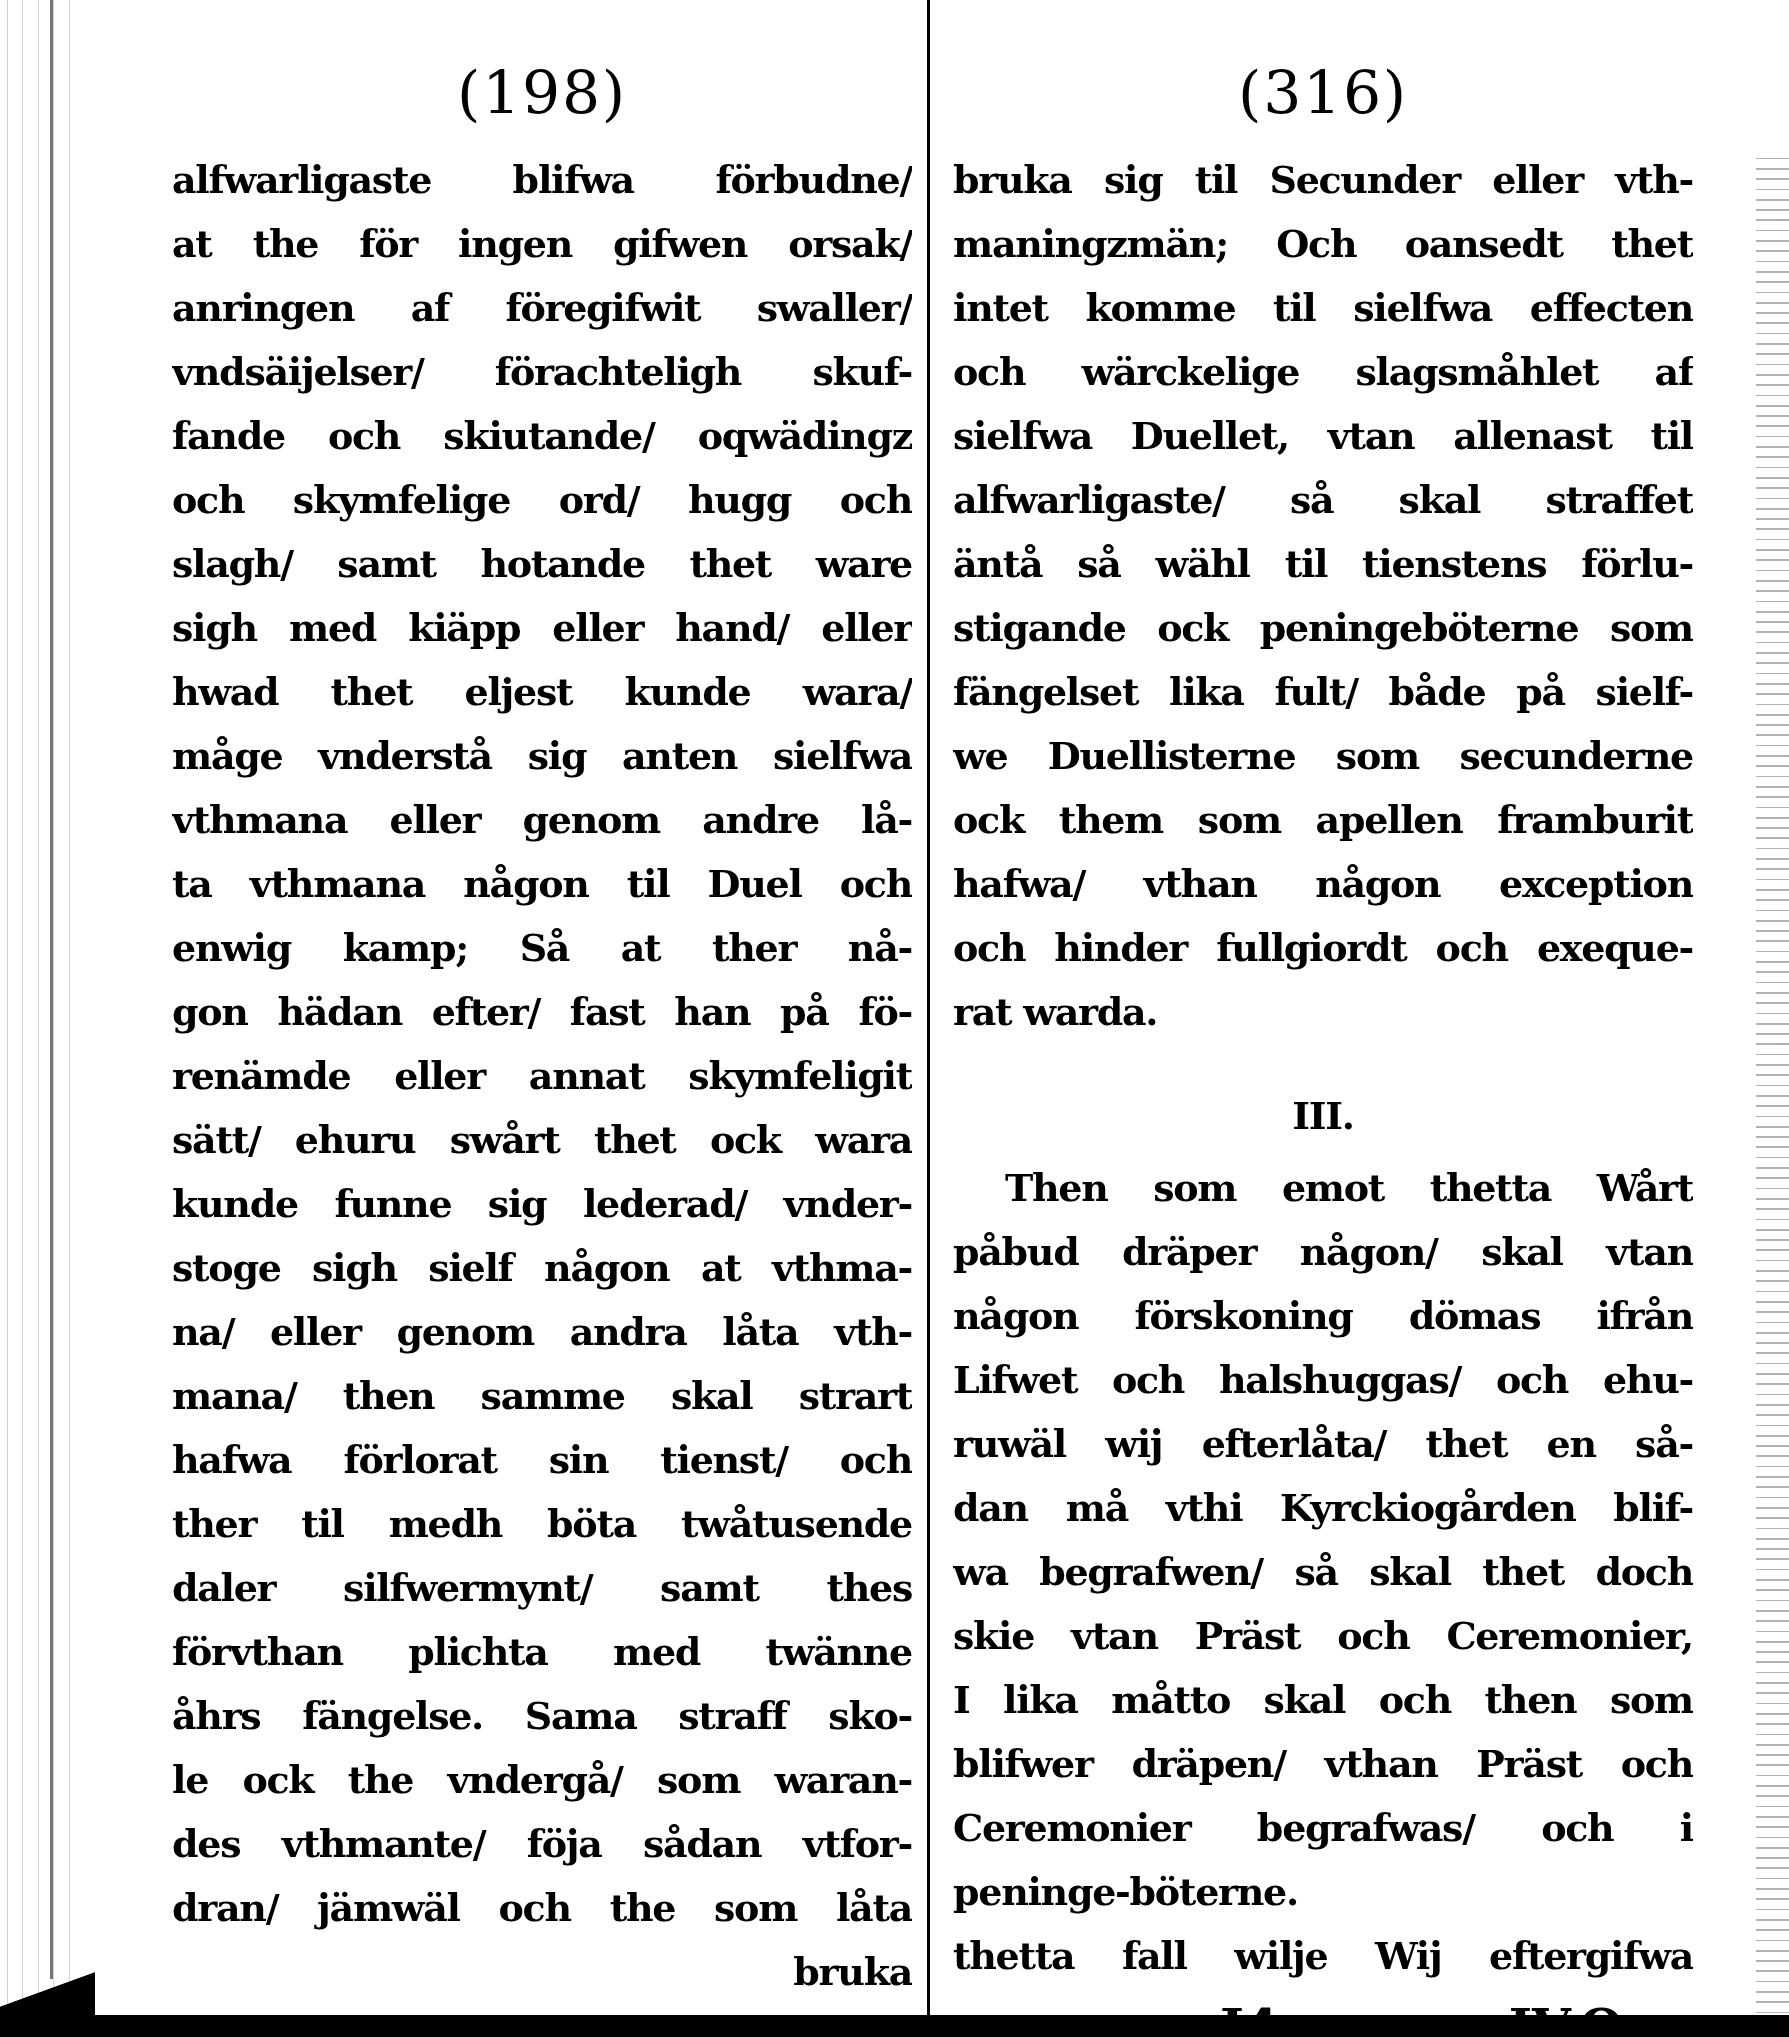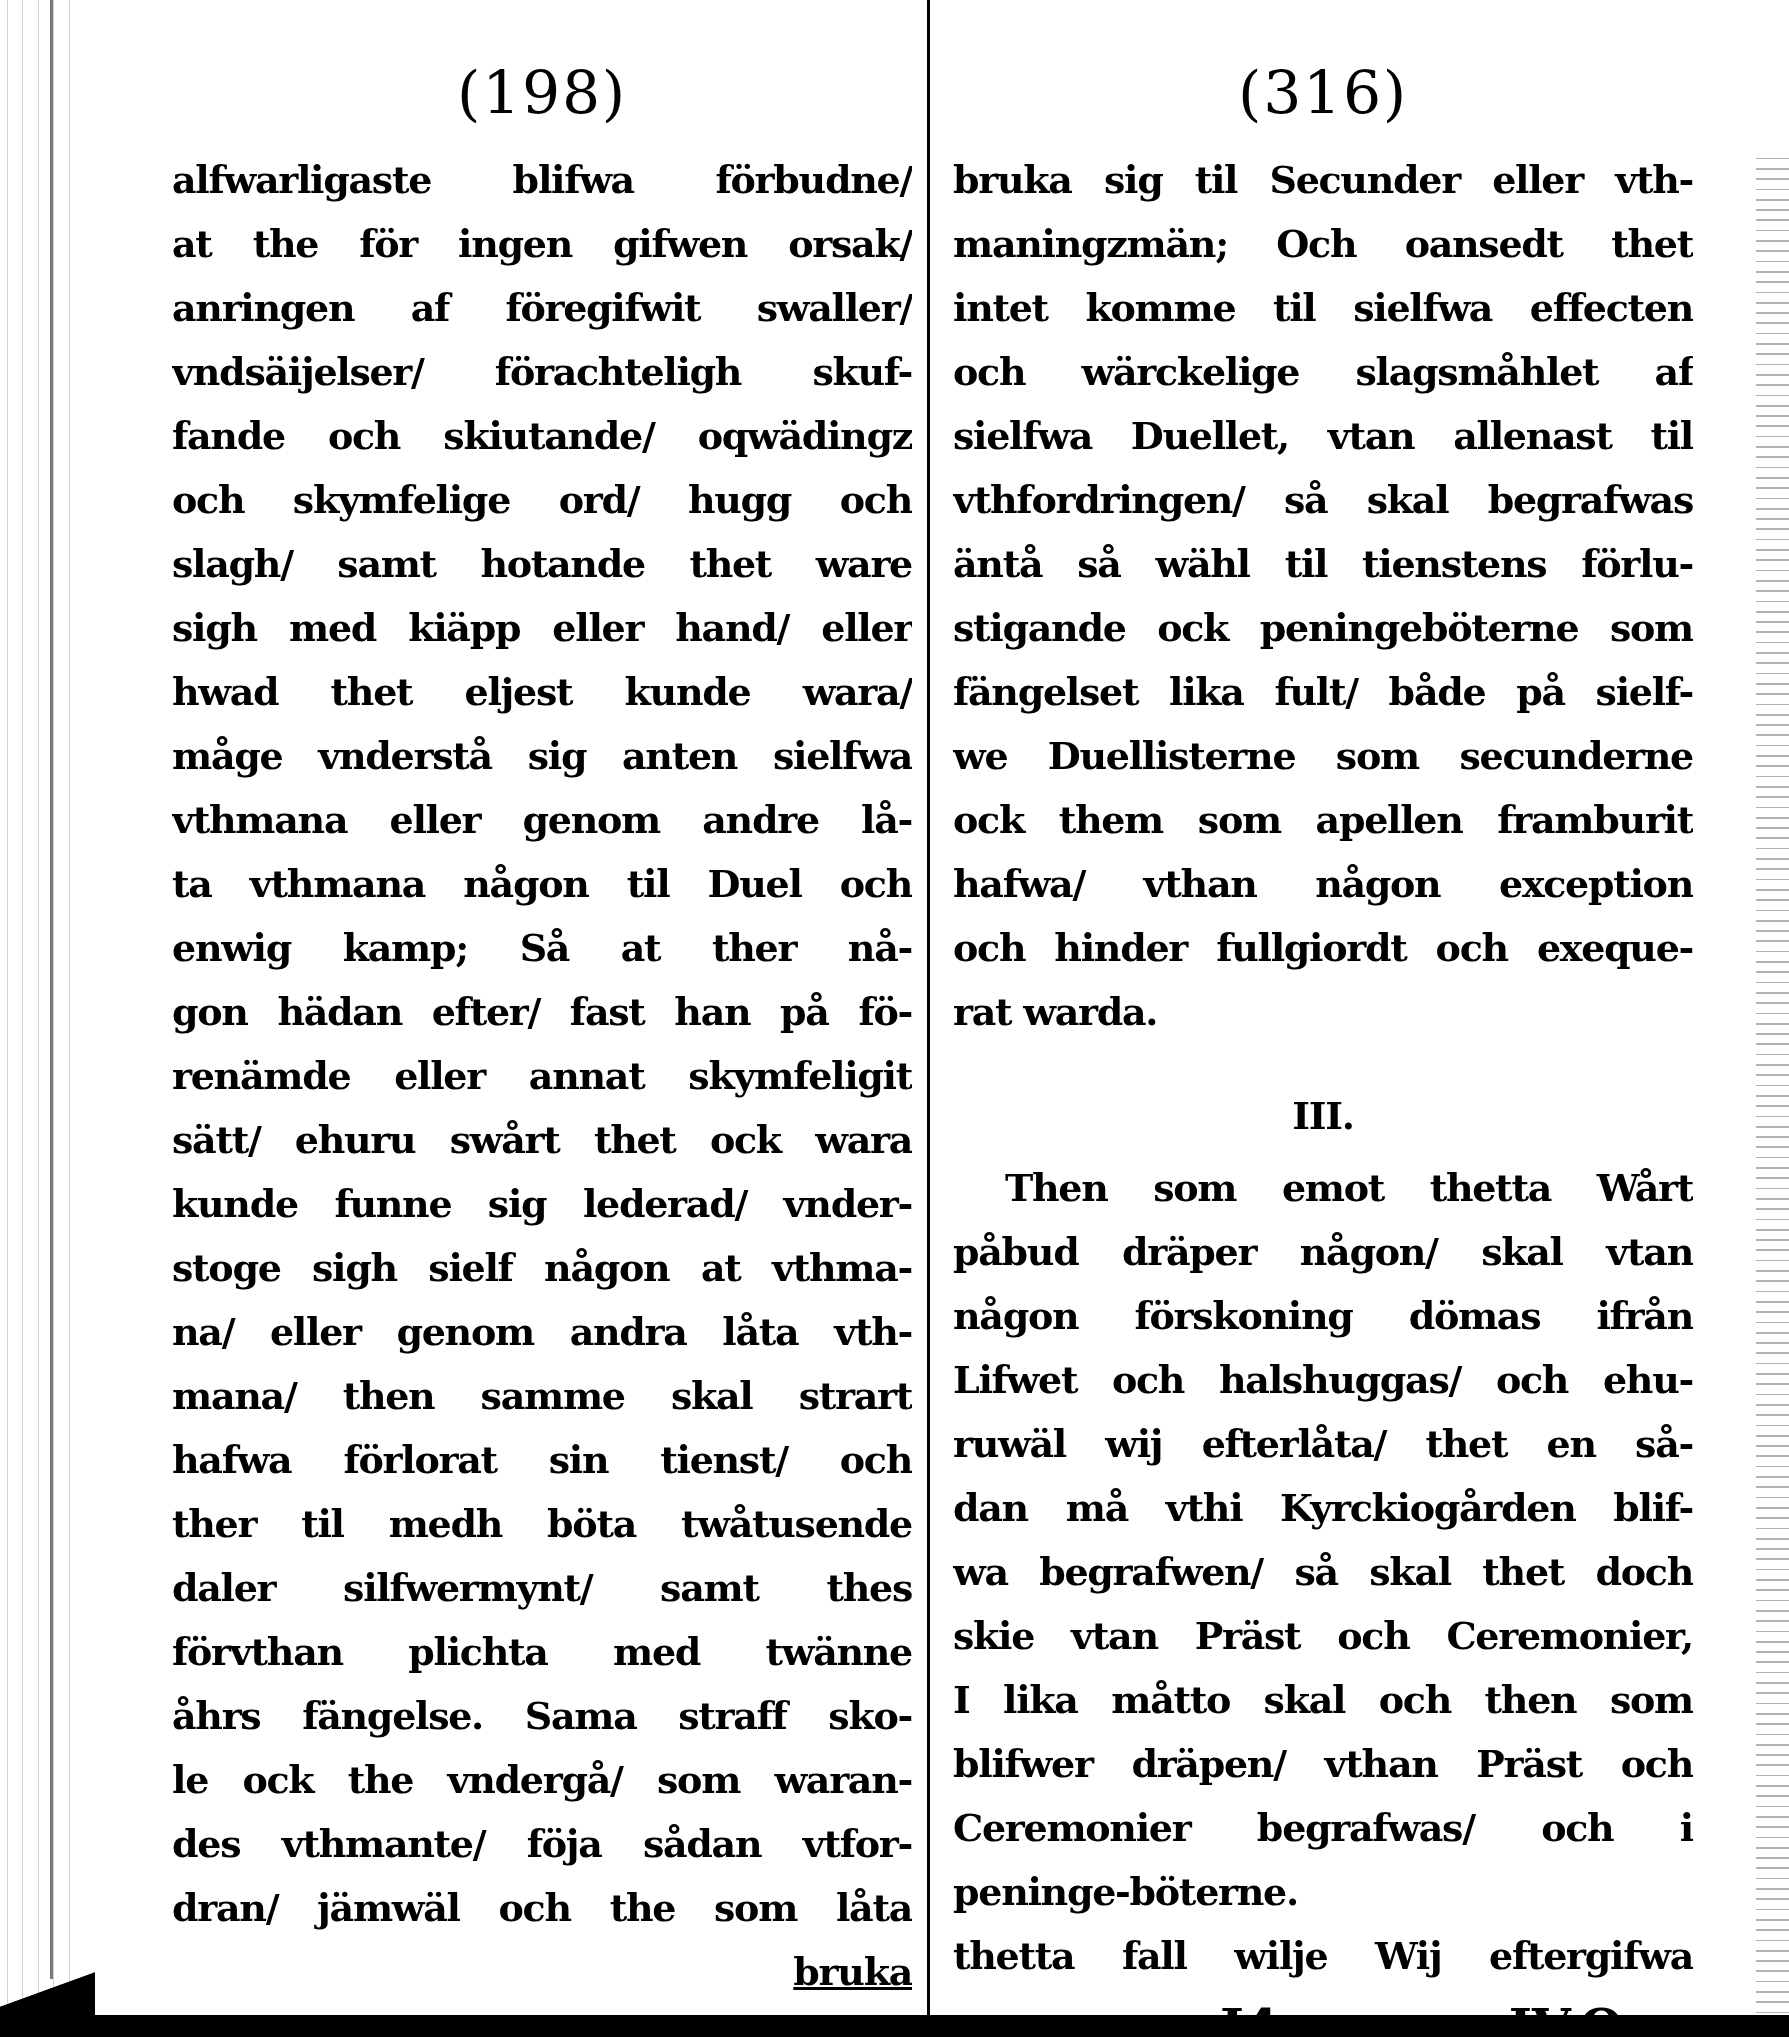--- a/index.html
+++ b/index.html
@@ -45,21 +45,21 @@
   .page.left .folio { padding-left:0; }
   .lines { margin-top:6.9px; }
   .line {
     font-family:"DejaVu Serif", serif; font-weight:bold;
     font-size:38px; line-height:64px; height:64px;
     white-space:nowrap; overflow:hidden;
     text-align:justify; text-align-last:justify;
     letter-spacing:-1.3px;
   }
   .line.last { text-align-last:left; }
-  .line.right-align { text-align:right; text-align-last:right;text-decoration:underline; }
+  .line.right-align { text-align:right; text-align-last:right; }
   .line.center { text-align:center; text-align-last:center;margin-top:40px; }
   .line.indent { padding-left:52px; }
   .footer {
     display:flex; justify-content:space-between; align-items:center;
     font-family:"DejaVu Serif", serif; font-weight:bold; font-size:50px;
     height:69px; margin-top:5.2px;
   }
   .footer .signature { margin-left:267px;text-align:right; }
   .footer .catchword { margin-right:17px; }
 </style>
@@ -106,21 +106,21 @@
 </section>
 
 <section class="page right">
   <div class="folio">(316)</div>
   <div class="lines" id="right-lines-a">
       <div class="line">bruka sig til Secunder eller vth-</div>
       <div class="line">maningzmän; Och oansedt thet</div>
       <div class="line">intet komme til sielfwa effecten</div>
       <div class="line">och wärckelige slagsmåhlet af</div>
       <div class="line">sielfwa Duellet, vtan allenast til</div>
-      <div class="line">vthfordringen/ så skal begrafwas</div>
+      <div class="line">alfwarligaste/ så skal straffet</div>
       <div class="line">äntå så wähl til tienstens förlu-</div>
       <div class="line">stigande ock peningeböterne som</div>
       <div class="line">fängelset lika fult/ både på sielf-</div>
       <div class="line">we Duellisterne som secunderne</div>
       <div class="line">ock them som apellen framburit</div>
       <div class="line">hafwa/ vthan någon exception</div>
       <div class="line">och hinder fullgiordt och exeque-</div>
       <div class="line last">rat warda.</div>
     </div>
   <div class="line center">III.</div>

